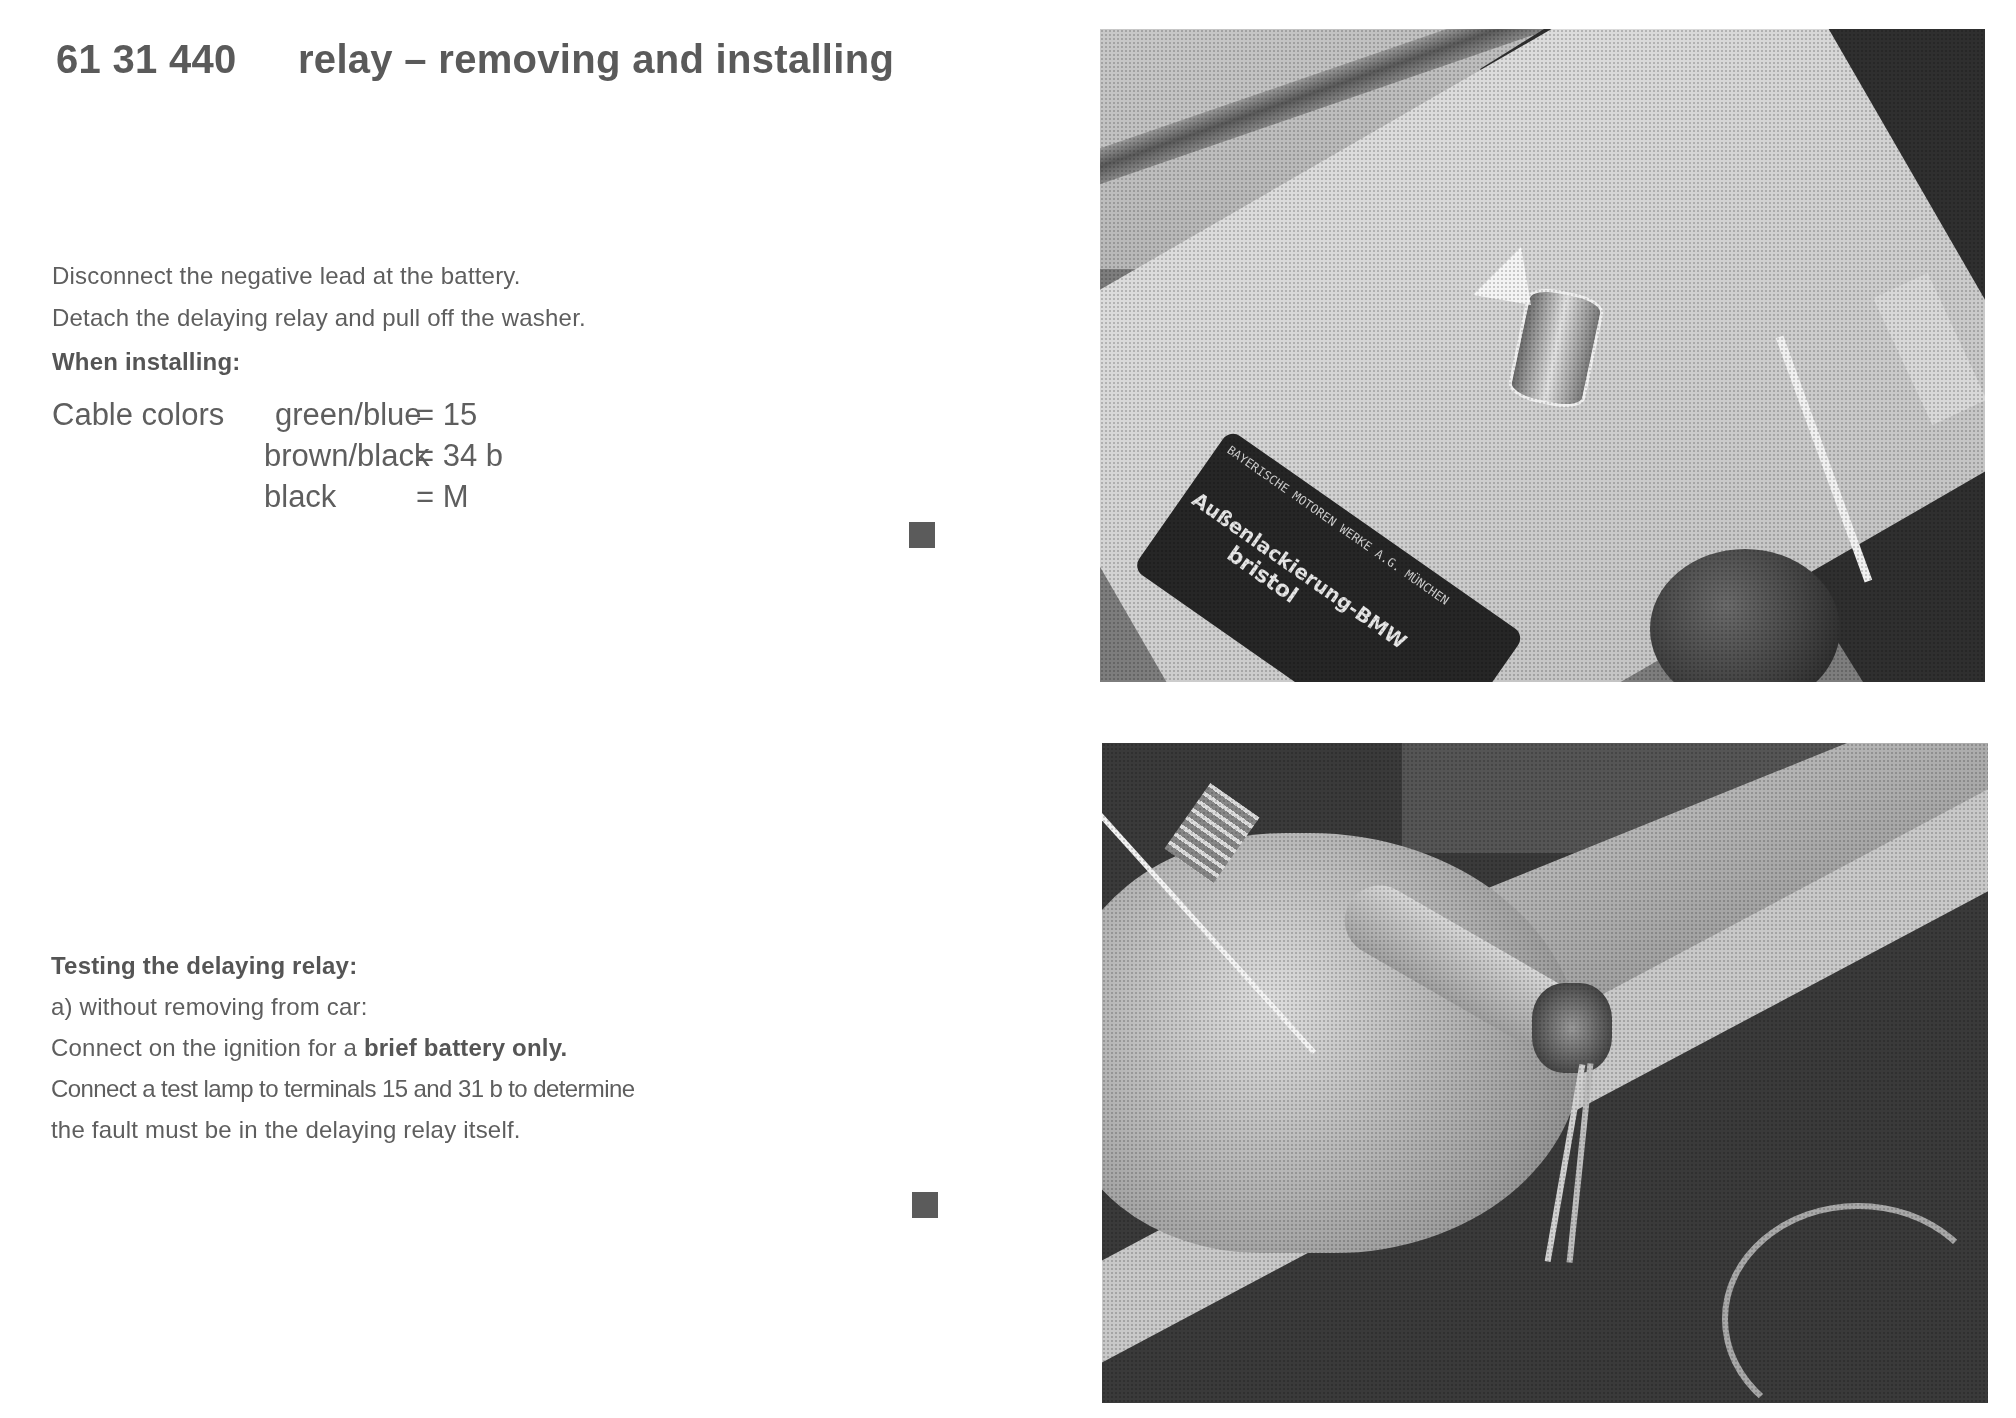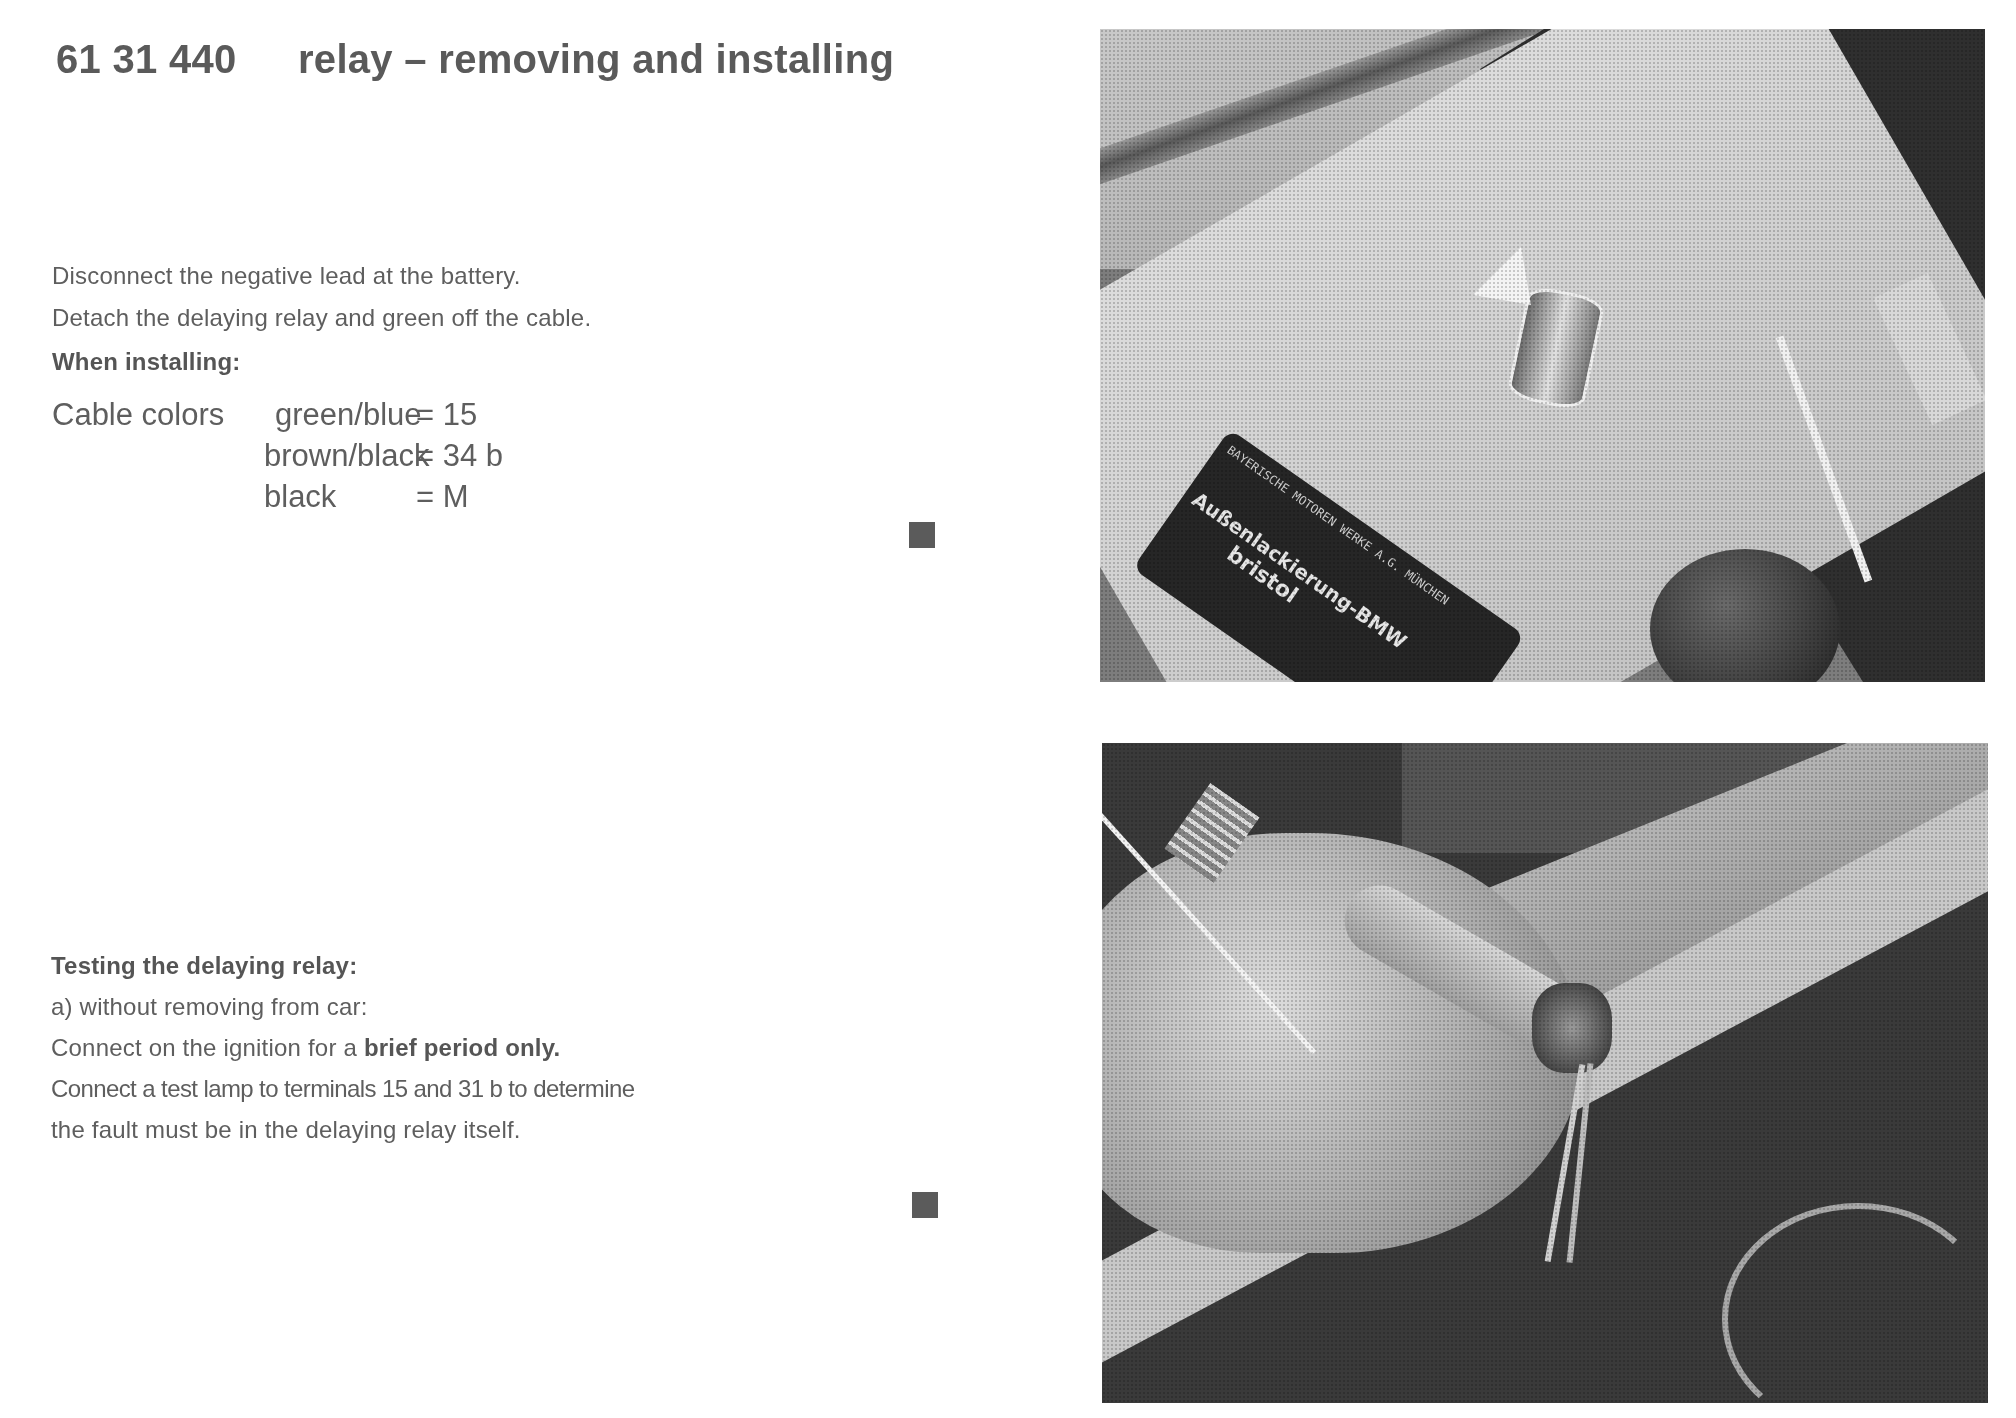--- a/index.html
+++ b/index.html
@@ -42,21 +42,21 @@
 </head>
 <body>
 
 <div class="abs title-num">61 31 440</div>
 <div class="abs title-text">
   <div>relay – removing and installing</div>
 </div>
 
 <div class="abs body-text" style="left:52px; top:255px;">
   <div>Disconnect the negative lead at the battery.</div>
-  <div>Detach the delaying relay and green off the cable.</div>
+  <div>Detach the delaying relay and pull off the washer.</div>
 </div>
 
 <div class="abs body-text bold" style="left:52px; top:341px;">When installing:</div>
 
 <div class="abs cable-table">
   <div class="cable-row">
     <span class="c0">Cable colors</span>
     <span class="c1" style="left:223px">green/blue</span>
     <span class="c2">= 15</span>
   </div>
@@ -68,21 +68,21 @@
     <span class="c1">black</span>
     <span class="c2">= M</span>
   </div>
 </div>
 
 <div class="abs end-mark" style="left:909px; top:522px;"></div>
 
 <div class="abs body-text" style="left:51px; top:945px; line-height:41px;">
   <div class="bold">Testing the delaying relay:</div>
   <div>a) without removing from car:</div>
-  <div><span>Connect on the ignition for a </span><span class="bold">brief period only.</span></div>
+  <div><span>Connect on the ignition for a </span><span class="bold">brief battery only.</span></div>
   <div style="letter-spacing:-0.6px">Connect a test lamp to terminals 15 and 31 b to determine</div>
   <div>the fault must be in the delaying relay itself.</div>
 </div>
 
 <div class="abs end-mark" style="left:912px; top:1192px;"></div>
 
 <div class="photo" style="left:1100px; top:29px; width:885px; height:653px; background:#7d7d7d;">
 
   <div class="shape" style="left:0; top:0; width:600px; height:240px; background:linear-gradient(160deg,#c9c9c9,#a8a8a8);"></div>
 

